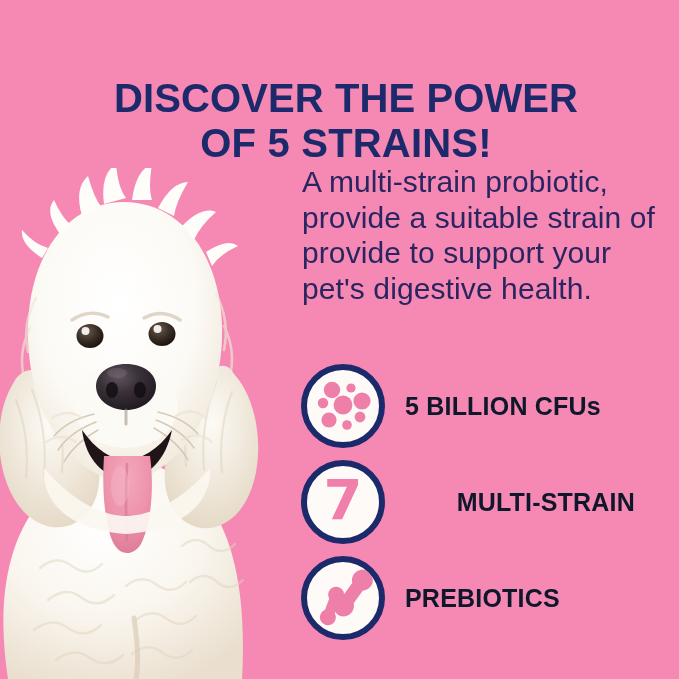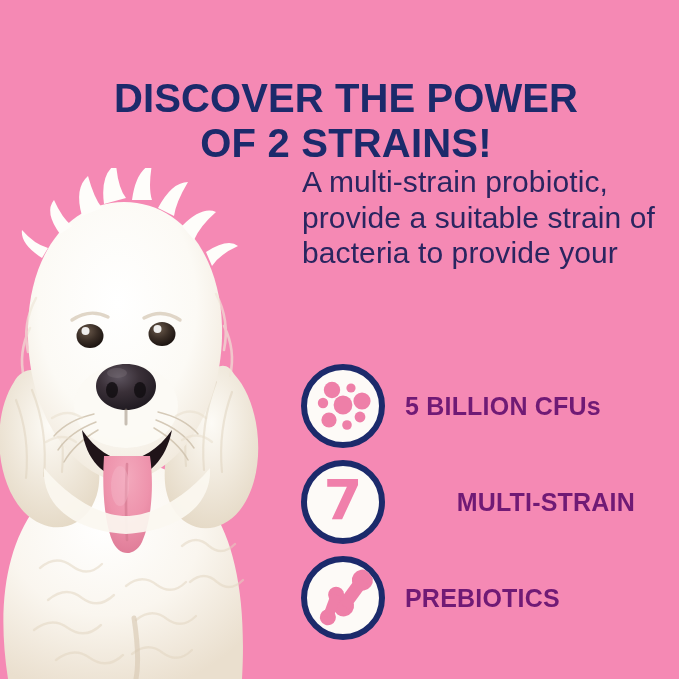--- a/index.html
+++ b/index.html
@@ -94,21 +94,21 @@
     font-size: 56px;
     font-weight: bold;
     color: #F07FAB;
     line-height: 1;
     font-family: "DejaVu Sans", sans-serif;
     position: relative;
     top: -2px;
   }
   .feature-label {
     margin-left: 20px;
-    color: #701a75;
+    color: #0f172a;
     font-weight: bold;
     font-size: 25px;
     line-height: 31px;
     letter-spacing: 0.2px;
   }
   .feature-label .fl-line { display: block; white-space: nowrap; }
   .feature-row.two-line .feature-label { text-align: right; width: 230px; }
 </style>
 </head>
 <body>
@@ -241,27 +241,28 @@
           <path d="M196 272 q16 -10 30 2"></path>
         </g>
 
         <path d="M58 300 C88 336 120 348 140 348 C160 348 194 336 224 300 C226 332 200 362 140 366 C80 362 56 332 58 300 Z" fill="#FBF7F0" opacity="0.92"></path>
       </g>
     </svg>
   </div>
 
   <h1 class="headline">
     <span class="hl-line hl-line-1">DISCOVER THE POWER</span>
-    <span class="hl-line hl-line-2">OF 2 STRAINS!</span>
+    <span class="hl-line hl-line-2">OF 5 STRAINS!</span>
   </h1>
 
   <div class="bodycopy">
     <span class="bc-line">A multi-strain probiotic,</span>
     <span class="bc-line">provide a suitable strain of</span>
-    <span class="bc-line">bacteria to provide your</span>
+    <span class="bc-line">provide to support your</span>
+    <span class="bc-line">pet's digestive health.</span>
   </div>
 
   <div class="features">
 
     <div class="feature-row">
       <div class="feature-badge">
         <svg class="badge-svg" viewBox="0 0 72 72" xmlns="http://www.w3.org/2000/svg" aria-hidden="true">
           <g fill="#EE7FA8">
             <circle cx="25" cy="20" r="8.2"></circle>
             <circle cx="44" cy="18" r="4.6"></circle>

